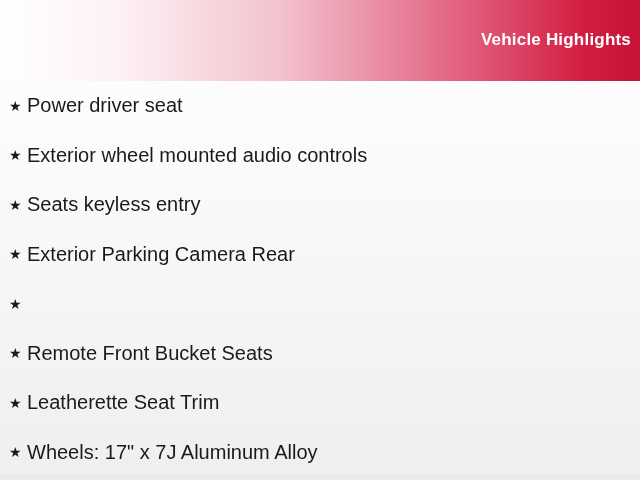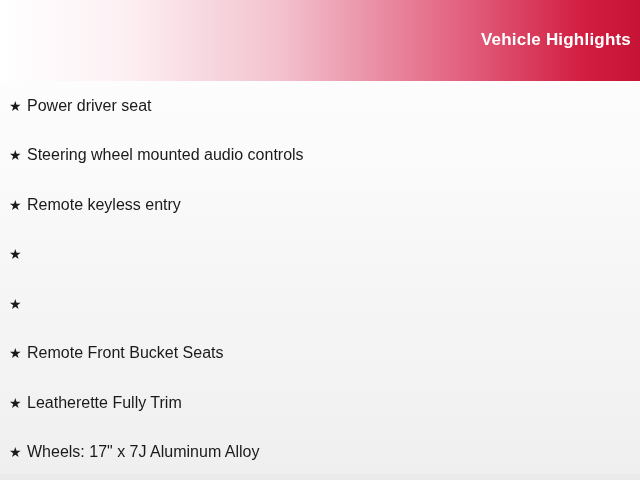--- a/index.html
+++ b/index.html
@@ -51,21 +51,21 @@
   }
   .bullet-icon {
     width: 18px;
     flex: 0 0 18px;
     font-size: 14px;
     line-height: 1;
     color: #1a1a1a;
     text-align: left;
   }
   .feature-label {
-    font-size: 16px;
+    font-size: 20px;
     color: #1a1a1a;
     white-space: nowrap;
   }
   .footer-strip {
     position: absolute;
     left: 0;
     bottom: 0;
     width: 100%;
     height: 6px;
     background: #ebebeb;
@@ -82,44 +82,45 @@
 
   <ul class="features">
 
     <li class="feature-row">
       <span class="bullet-icon">★</span>
       <span class="feature-label">Power driver seat</span>
     </li>
 
     <li class="feature-row">
       <span class="bullet-icon">★</span>
-      <span class="feature-label">Steering wheel mounted audio controls</span>
+      <span class="feature-label">Exterior wheel mounted audio controls</span>
     </li>
 
     <li class="feature-row">
       <span class="bullet-icon">★</span>
-      <span class="feature-label">Remote keyless entry</span>
+      <span class="feature-label">Seats keyless entry</span>
     </li>
 
     <li class="feature-row">
       <span class="bullet-icon">★</span>
+      <span class="feature-label">Exterior Parking Camera Rear</span>
     </li>
 
     <li class="feature-row">
       <span class="bullet-icon">★</span>
     </li>
 
     <li class="feature-row">
       <span class="bullet-icon">★</span>
       <span class="feature-label">Remote Front Bucket Seats</span>
     </li>
 
     <li class="feature-row">
       <span class="bullet-icon">★</span>
-      <span class="feature-label">Leatherette Fully Trim</span>
+      <span class="feature-label">Leatherette Seat Trim</span>
     </li>
 
     <li class="feature-row">
       <span class="bullet-icon">★</span>
       <span class="feature-label">Wheels: 17" x 7J Aluminum Alloy</span>
     </li>
 
   </ul>
 
   <div class="footer-strip"></div>

